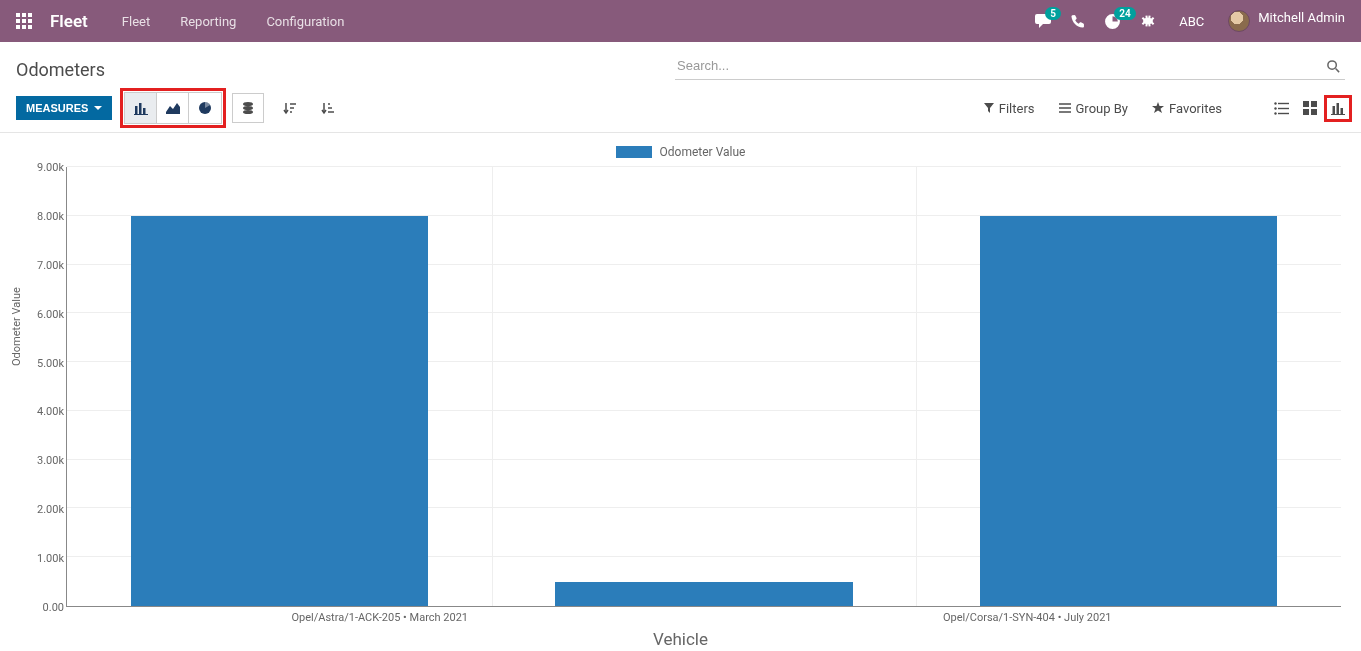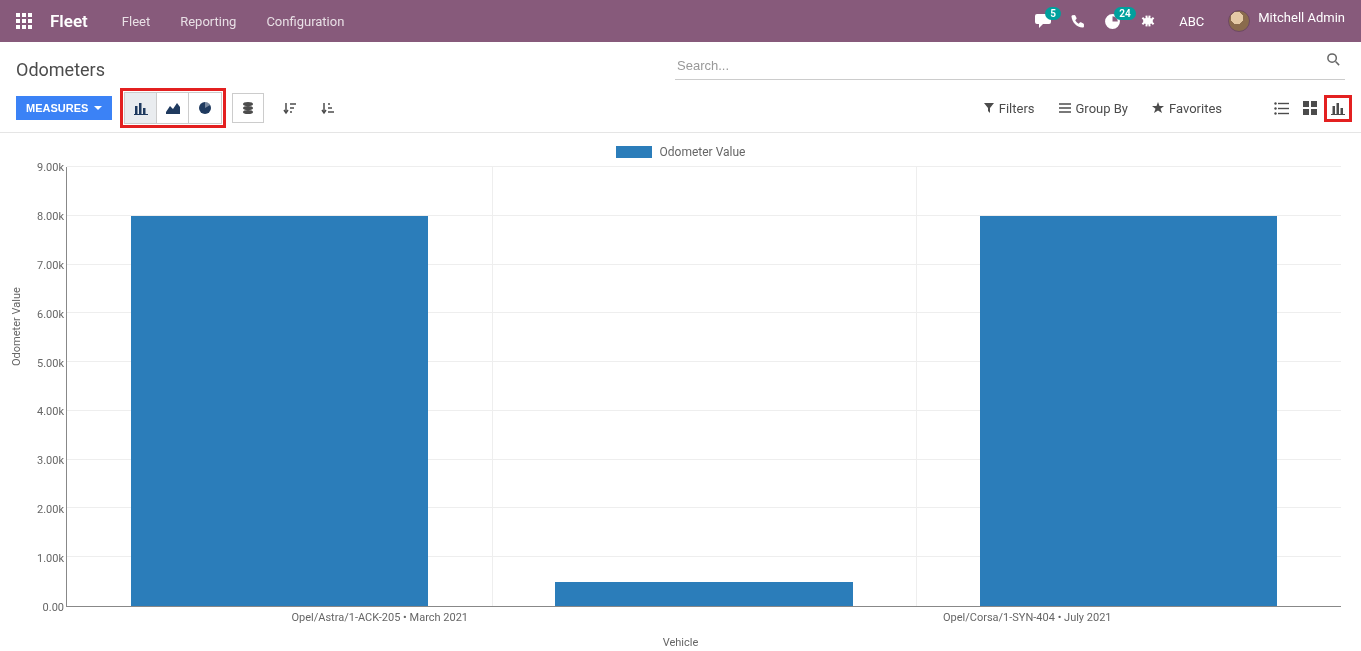--- a/index.html
+++ b/index.html
@@ -15,27 +15,27 @@
   .navbar-right { margin-left: auto; display: flex; align-items: center; gap: 18px; }
   .nav-icon-wrap { position: relative; cursor: pointer; display: flex; align-items: center; }
   .badge { position: absolute; top: -6px; left: 10px; background: #00a09d; color: #fff; font-size: 10px; border-radius: 8px; padding: 1px 5px; font-weight: 600; }
   .user-block { display: flex; align-items: flex-start; gap: 8px; cursor: pointer; }
   .avatar { width: 22px; height: 22px; border-radius: 50%; background: radial-gradient(circle at 40% 35%, #e4c9a5 35%, #8a6b4d 36%); border: 1px solid #6d4962; }
 
   
   .control-panel { padding: 10px 16px 8px; border-bottom: 1px solid #e5e5e5; }
   .cp-row1 { display: flex; align-items: flex-end; }
   .title { font-size: 18px; color: #4c4c4c; }
-  .search-wrap { margin-left: auto; width: 670px; position: relative; display: flex; }
+  .search-wrap { margin-left: auto; width: 670px; position: relative; display: flex; align-items: center; }
   .search-input { width: 100%; border: none; border-bottom: 1px solid #ccc; padding: 6px 26px 6px 2px; font-size: 13px; outline: none; color: #666; }
   .search-input::placeholder { color: #999; }
   .search-glass { position: absolute; right: 4px; cursor: pointer; }
 
   .cp-row2 { display: flex; align-items: center; margin-top: 12px; }
-  .btn-measures { background: #3b82f6; color: #fff; border: none; padding: 6px 10px; font-size: 11px; font-weight: 600; cursor: pointer; display: flex; align-items: center; gap: 6px; }
+  .btn-measures { background: #0369a1; color: #fff; border: none; padding: 6px 10px; font-size: 11px; font-weight: 600; cursor: pointer; display: flex; align-items: center; gap: 6px; }
   .caret-down { border-left: 4px solid transparent; border-right: 4px solid transparent; border-top: 4px solid #fff; }
 
   .btn-group { display: flex; border: 1px solid #ccc; margin-left: 12px; }
   .btn-group.highlight { outline: 3px solid #e32020; outline-offset: 1px; }
   .btn-icon { width: 32px; height: 30px; background: #fff; border: none; border-right: 1px solid #ccc; display: flex; align-items: center; justify-content: center; cursor: pointer; color: #4c4c4c; }
   .btn-icon:last-child { border-right: none; }
   .btn-icon.active { background: #e9ecef; }
   .btn-icon-solo { width: 32px; height: 30px; background: #fff; border: 1px solid #ccc; margin-left: 10px; display: flex; align-items: center; justify-content: center; cursor: pointer; }
   .sort-btn { width: 24px; height: 30px; background: transparent; border: none; margin-left: 14px; cursor: pointer; display:flex; align-items:center; justify-content:center; }
 
@@ -59,21 +59,21 @@
   .grid-area { position: absolute; left: 0; right: 0; top: 0; bottom: 0; border: 1px solid #888; border-top: none; border-right: none; }
   .h-grid { position: absolute; left: 0; right: 0; border-top: 1px solid #eee; }
   .v-grid { position: absolute; top: 0; bottom: 0; border-left: 1px solid #eee; }
 
   .bars { position: absolute; left: 0; right: 0; top: 0; bottom: 0; display: flex; }
   .bar-slot { flex: 1; position: relative; display: flex; align-items: flex-end; justify-content: center; }
   .bar { width: 70%; background: #2b7dba; }
 
   .x-labels { position: absolute; left: 56px; right: 10px; display: flex; }
   .x-label { flex: 1; text-align: center; font-size: 11px; color: #666; padding-top: 6px; }
-  .x-axis-label { text-align: center; font-size: 11px; color: #666; margin-top: 22px; }
+  .x-axis-label { text-align: center; font-size: 17px; color: #666; margin-top: 22px; }
 
   svg { display: block; }
 </style>
 </head>
 <body>
 
 <div class="navbar">
   <div class="navbar-left">
     <div class="apps-icon">
       <span></span>

